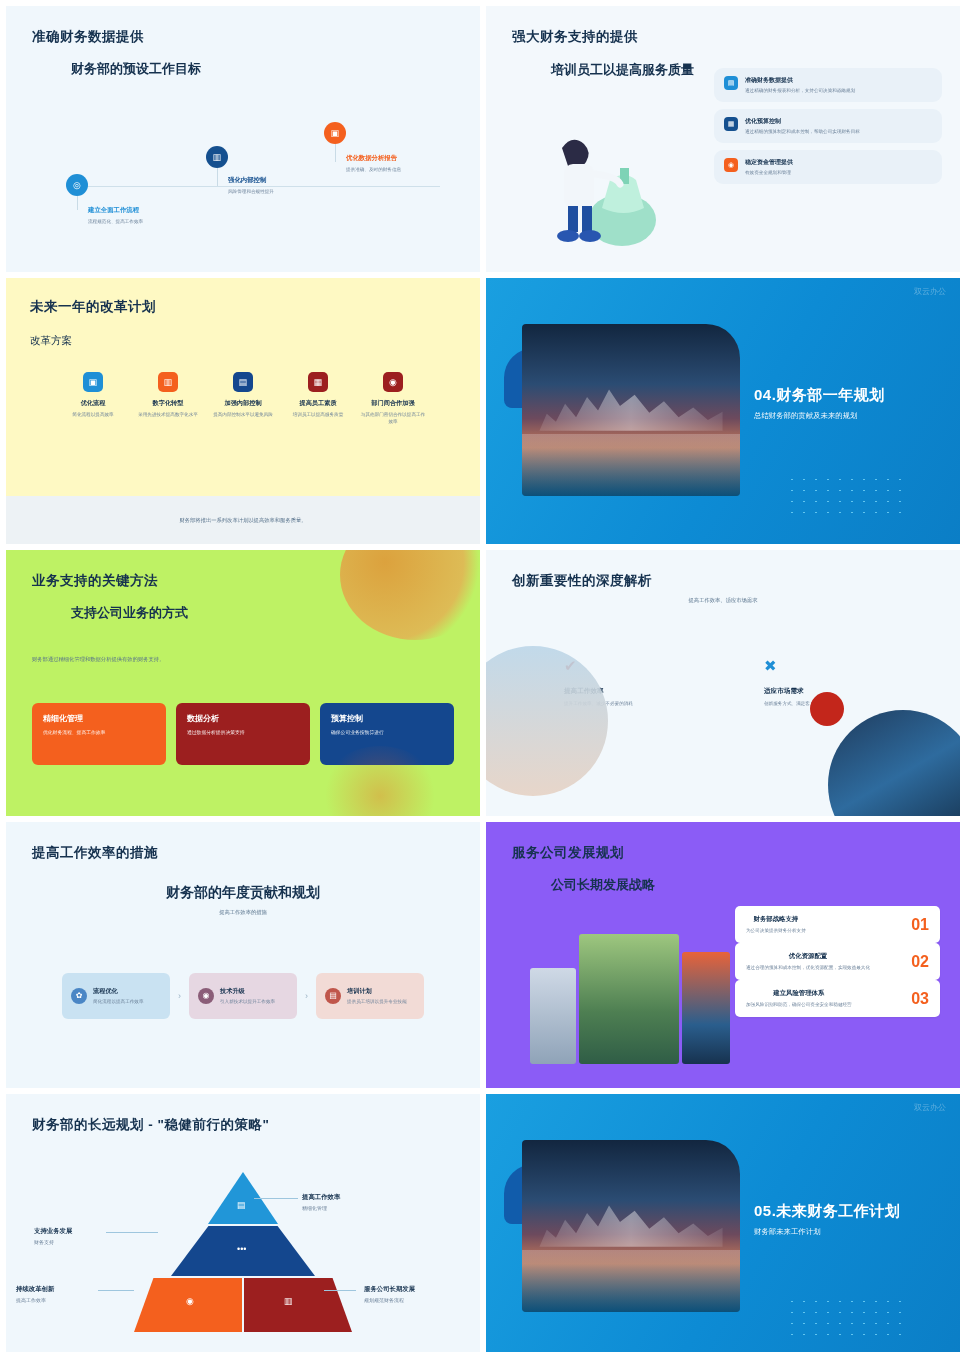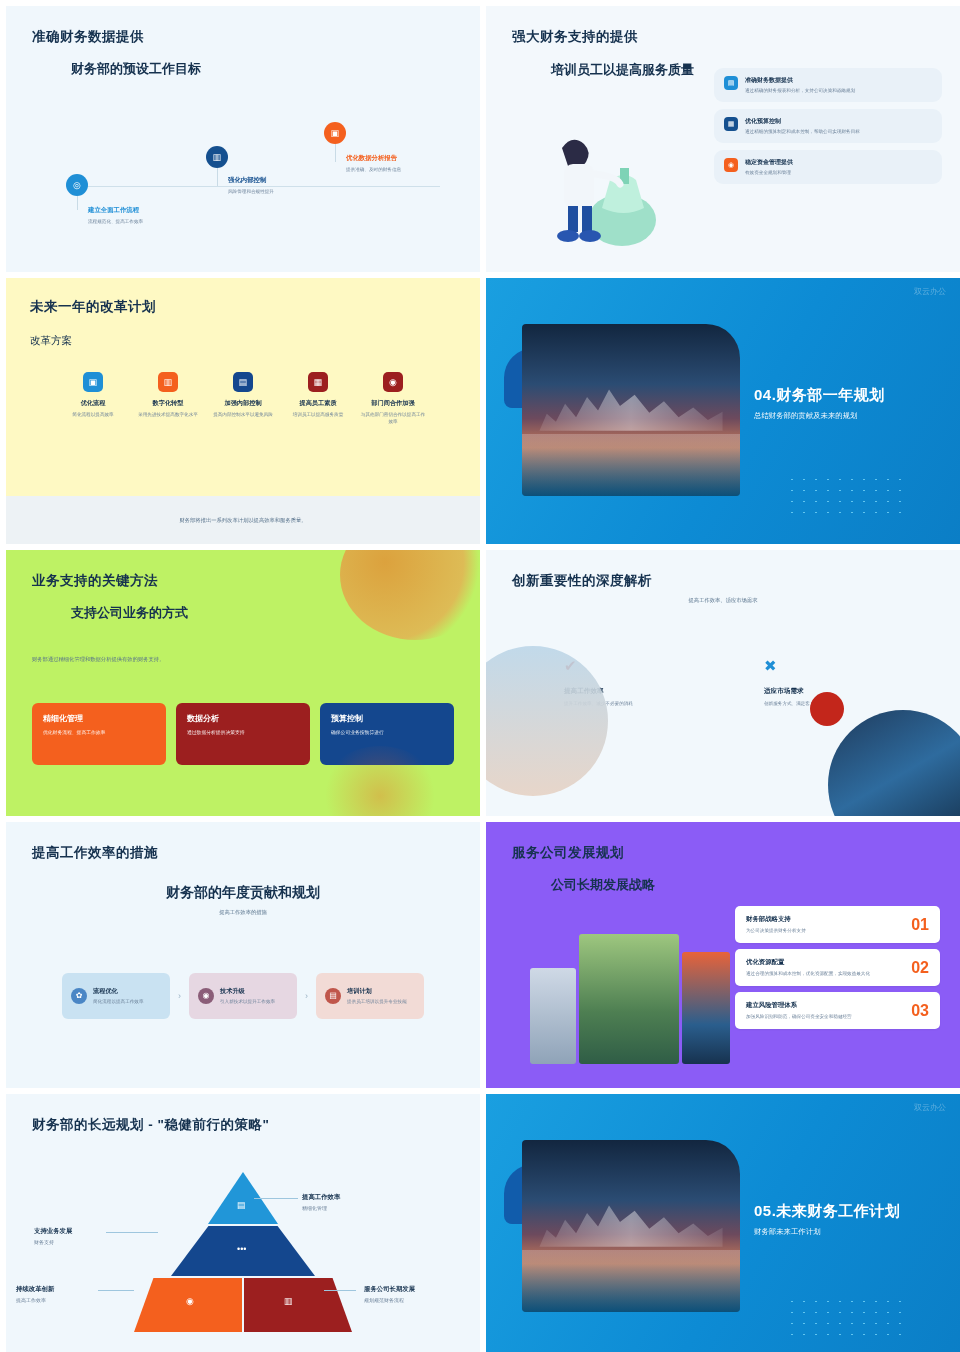--- a/index.html
+++ b/index.html
@@ -155,21 +155,21 @@
 
   
   .s8 { background: #8b5cf6; padding: 22px 26px; }
   .s8 .imgs { position: absolute; left: 44px; top: 112px; width: 205px; height: 130px; display: flex; gap: 3px; align-items: flex-end; }
   .s8 .im { border-radius: 3px; }
   .im1 { width: 46px; height: 96px; background: linear-gradient(#cfd9e6,#8fa3b8); }
   .im2 { width: 100px; height: 130px; background: linear-gradient(#9ec77f,#4e7f52 60%,#2f5d46); }
   .im3 { width: 48px; height: 112px; background: linear-gradient(#e8633a,#2a5e8d 65%,#17324f); }
   .nums { position: absolute; right: 20px; top: 84px; width: 205px; }
   .nrow { display: flex; justify-content: space-between; align-items: center;
-    background: #fff; border-radius: 5px; padding: 9px 11px; margin-bottom: 6px; box-shadow: 0 1px 2px rgba(0,0,0,.06); }
+    background: #fff; border-radius: 5px; padding: 9px 11px; margin-bottom: 0; box-shadow: 0 1px 2px rgba(0,0,0,.06); text-align: center; }
   .nrow h5 { font-size: 6.4px; font-weight: bold; margin-bottom: 3px; }
   .nrow .num { font-size: 16px; font-weight: bold; color: #f4601e; margin-left: 8px; }
 
   
   .s9 { background: #f0f7fc; padding: 22px 26px; }
   .pyr { position: absolute; left: 128px; top: 78px; width: 218px; height: 160px; }
   .pyr .lvl { position: absolute; }
   .tri-top { left: 74px; top: 0; width: 0; height: 0; border-left: 35px solid transparent;
     border-right: 35px solid transparent; border-bottom: 52px solid #2196d8; }
   .tri-mid { left: 37px; top: 54px; width: 144px; height: 50px; background: #14478e;

